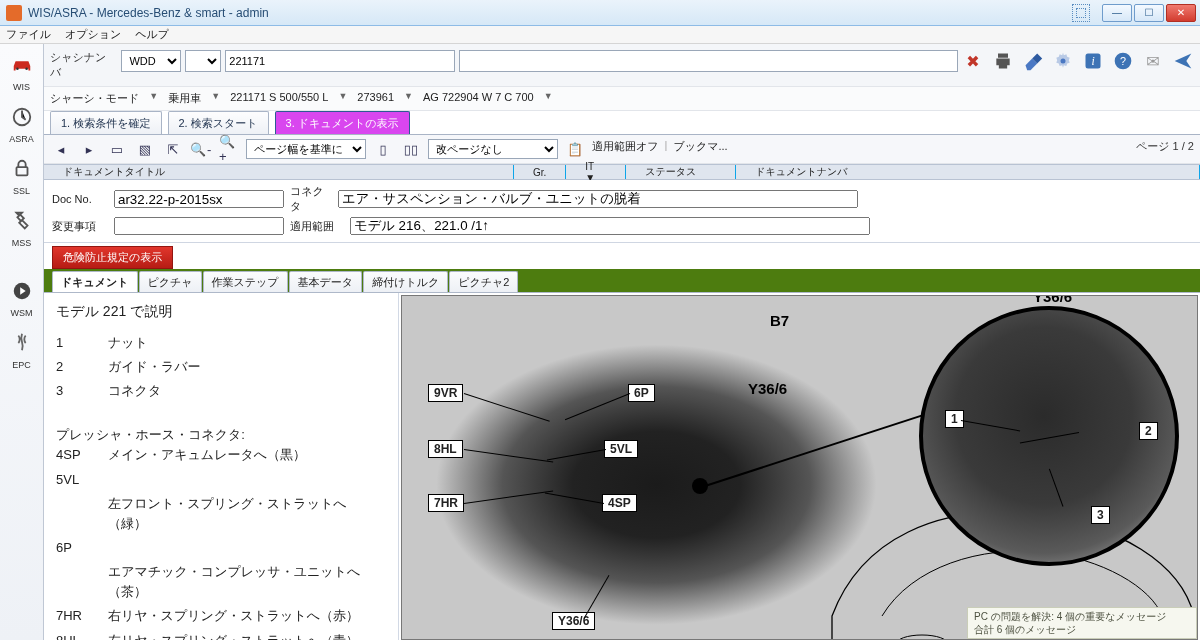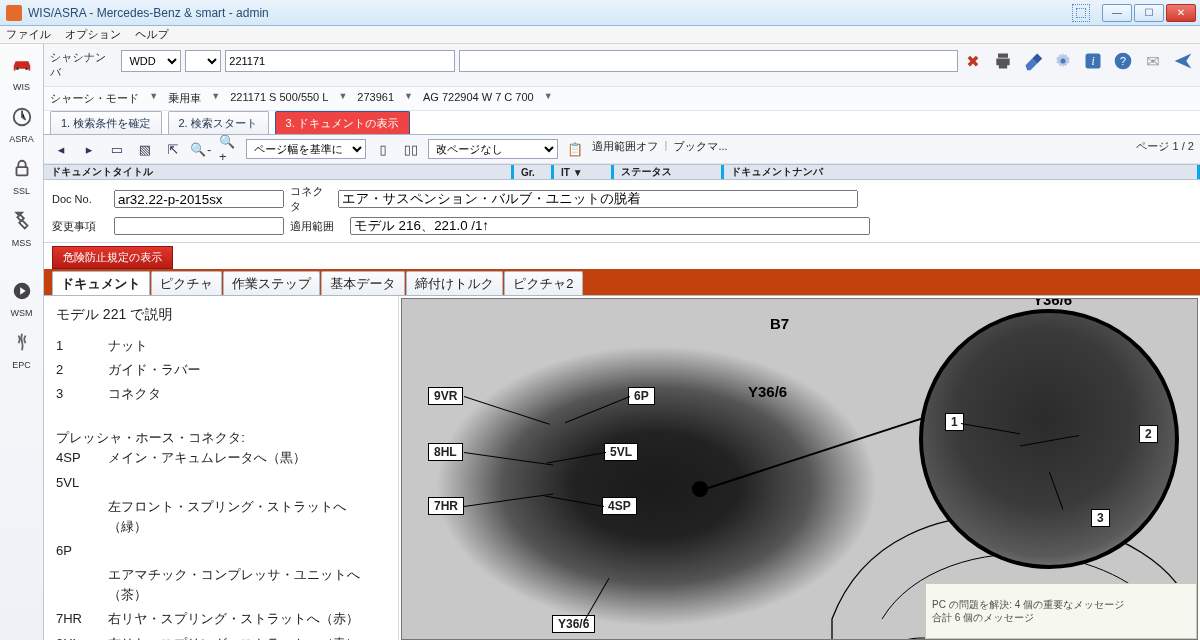--- a/index.html
+++ b/index.html
@@ -53,48 +53,48 @@
   .ticon svg{width:20px;height:20px;}
 
   
   .row.crumb { background:#fafbfc; font-size:11px; gap:10px;}
   .row.crumb .tri{color:#666;font-size:9px;}
 
   
   .row.steps { padding:0 6px 0 6px; background:#fff; border-bottom:1px solid #a9b4c6;}
   .step { padding:4px 10px 3px; border:1px solid #a9b4c6; background:linear-gradient(#fdfdfe,#eef1f6);
           border-bottom:none; border-radius:2px 2px 0 0; margin-right:2px; color:#1a2d4a;}
-  .step.active{ background:#ef4444; color:#fff; border-color:#2d5a93;}
+  .step.active{ background:#d946ef; color:#fff; border-color:#2d5a93;}
 
   
   .row.doctb { background:#f6f7fa; gap:6px;}
   .btnico { width:22px;height:20px; border:1px solid transparent; display:flex;align-items:center;justify-content:center;color:#335; font-size:13px;}
   .row.doctb select{ height:20px;}
   .row.doctb .combo1{width:120px;}
   .row.doctb .combo2{width:130px;}
   .pager { margin-left:auto; font-size:11px; color:#333;}
 
   
   .colhdr { display:flex; background:#dfe5ee; border-top:1px solid #b8c2d2; border-bottom:1px solid #b8c2d2; height:16px; align-items:center; font-size:10px;}
-  .colhdr>div{ padding:0 7px; border-right:3px solid #0ea5e9; height:100%; display:flex;align-items:center;font-weight:bold;}
+  .colhdr>div{ padding:0 19px; border-right:1px solid #0ea5e9; height:100%; display:flex;align-items:center;}
   .colhdr .c1{flex:0 0 470px;} .colhdr .c2{flex:0 0 40px;} .colhdr .c3{flex:0 0 60px;} .colhdr .c4{flex:0 0 110px;} .colhdr .c5{flex:1;}
 
   
   .docfields { padding:4px 8px; background:#fff; border-bottom:1px solid #cfd6e2;}
   .frow{ display:flex; align-items:center; gap:6px; margin-bottom:3px;}
   .frow .flbl{ width:56px; text-align:left; font-size:11px;}
   .frow input{ height:18px;}
   .frow .val1{width:170px;} .frow .val3{width:520px;}
 
   
   .danger { margin:3px 8px 0; display:inline-block; padding:3px 10px; color:#fff;
             background:linear-gradient(#e1362c,#b61c14); border:1px solid #931510; font-size:11px;}
 
   
-  .tabs2 { display:flex; padding:2px 8px 0; border-bottom:1px solid #aeb8c9; background:#c2410c; font-size:13px;text-align:center;}
+  .tabs2 { display:flex; padding:2px 8px 0; border-bottom:1px solid #aeb8c9; background:#4d7c0f; font-size:11px;text-align:center;}
   .tab2 { padding:3px 8px 2px; border:1px solid #aeb8c9; border-bottom:none; margin-right:1px;
           background:linear-gradient(#fbfcfd,#edf0f5); border-radius:2px 2px 0 0;}
   .tab2.active{ background:#fff; font-weight:bold;}
 
   
   .docbody { flex:1; display:flex; overflow:hidden; background:#fff;}
   .leftpane { width:355px; border-right:1px solid #d2d9e5; padding:8px 12px; font-size:13px; line-height:1.55; overflow:hidden;}
   .leftpane h4{ margin:0 0 10px; font-weight:normal; font-size:14px;}
   .leftpane table{ border-collapse:collapse; font-size:13px;}
   .leftpane td{ vertical-align:top; padding:0 10px 4px 0;}
@@ -109,22 +109,22 @@
   .inset { position:absolute; right:18px; top:10px; width:260px; height:260px; border:4px solid #000; border-radius:50%;
            background:
              radial-gradient(circle at 48% 42%, #2b2b2b 0%, #3a3a3a 45%, #5a5a5a 70%, #cfcfcf 100%); }
   .callout { position:absolute; background:#fff; border:1px solid #000; padding:1px 5px; font-size:12px; font-weight:bold;}
   .clabel { position:absolute; font-weight:bold; font-size:15px; color:#000;}
   .carline { position:absolute; left:420px; top:200px; width:380px; height:160px; }
   .carline svg{width:100%;height:100%;}
   
   .lead{position:absolute;background:#000;height:1px;transform-origin:left center;}
   
-  .status { position:absolute; right:0; bottom:0; width:272px; background:#f6f7ef; border:1px solid #c9cdb8;
-            font-size:10px; padding:14px 6px; color:#4d5140; line-height:1.3;}
+  .status { position:absolute; right:0; bottom:0; width:230px; background:#f6f7ef; border:1px solid #c9cdb8;
+            font-size:10px; padding:2px 6px; color:#4d5140; line-height:1.3;}
 </style>
 </head>
 <body>
 
 <div class="titlebar">
   <div class="app-ico"></div>
   <div class="title">WIS/ASRA - Mercedes-Benz &amp; smart - admin</div>
   <div class="spacer"></div>
   <div class="concentric"></div>
   <div class="winbtns">

